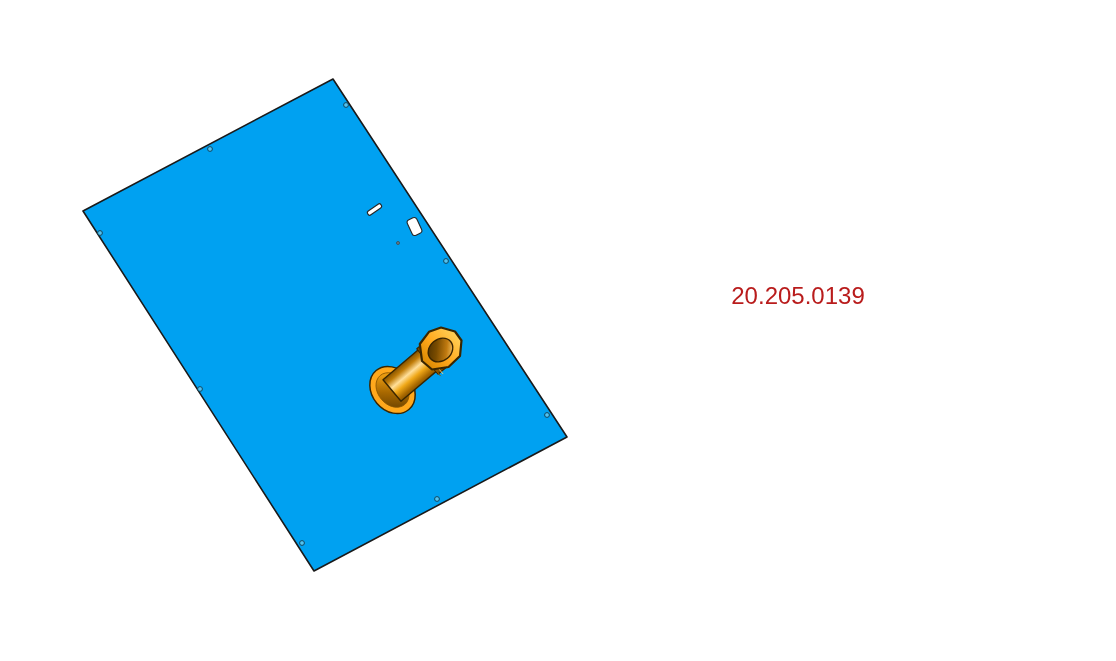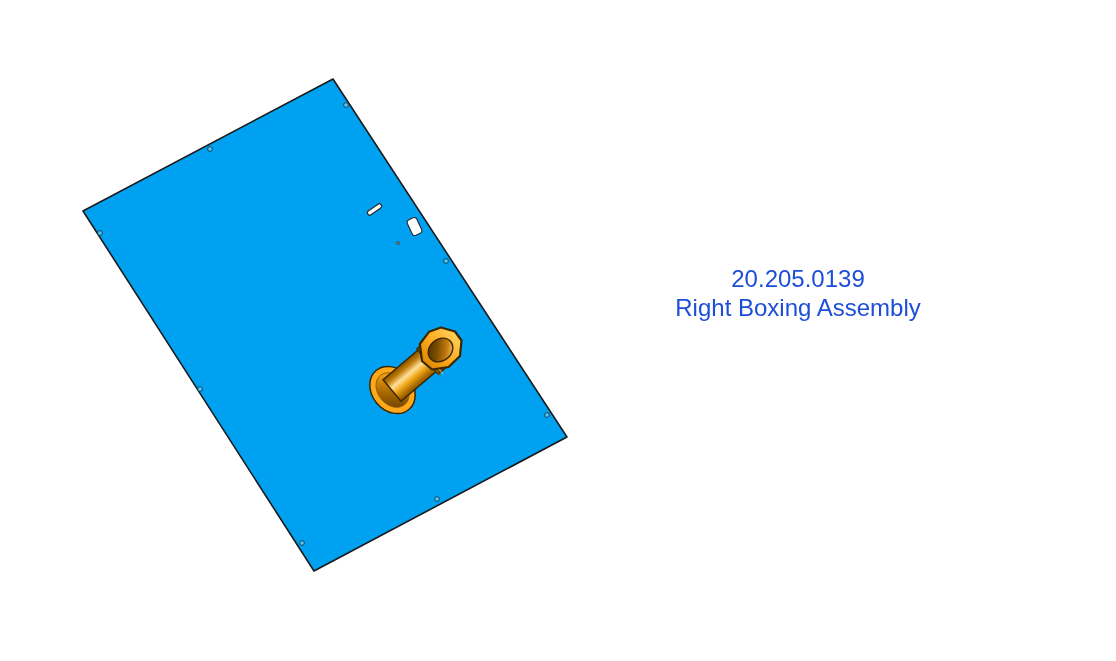--- a/index.html
+++ b/index.html
@@ -40,26 +40,26 @@
     stroke: #37474f;
     stroke-width: 0.8;
   }
   .bushing-outline {
     stroke: #3a2600;
     stroke-linejoin: round;
   }
   .title-block {
     position: absolute;
     left: 598px;
-    top: 264px;
+    top: 281px;
     width: 400px;
     text-align: center;
     font-size: 24px;
     line-height: 29px;
-    color: #1d4ed8;
+    color: #b91c1c;
     white-space: nowrap;
   }
 </style>
 </head>
 <body>
 
 <div class="page">
 
   <svg class="cad-viewport" width="660" height="661" viewBox="0 0 660 661">
     <defs>
@@ -125,16 +125,15 @@
       <line x1="422.4" y1="349.1" x2="443.1" y2="374" stroke="#ffd070" stroke-width="0.9"></line>
 
       <path class="bushing-outline" d="M 441,327.5 L 455,331.5 L 461.5,340.5 L 460,356 L 448.5,367 L 432,369.5 L 422,361 L 419.8,344 L 429,331.8 Z" fill="url(#headGrad)" stroke-width="2.2"></path>
 
       <ellipse cx="440.5" cy="350" rx="13.2" ry="10.8" fill="url(#boreGrad)" stroke="#3a2500" stroke-width="1.4" transform="rotate(-40 440.5 350)"></ellipse>
     </g>
   </svg>
 
   <div class="title-block">
     <div>20.205.0139</div>
-    <div>Right Boxing Assembly</div>
   </div>
 
 </div>
 
 </body></html>

